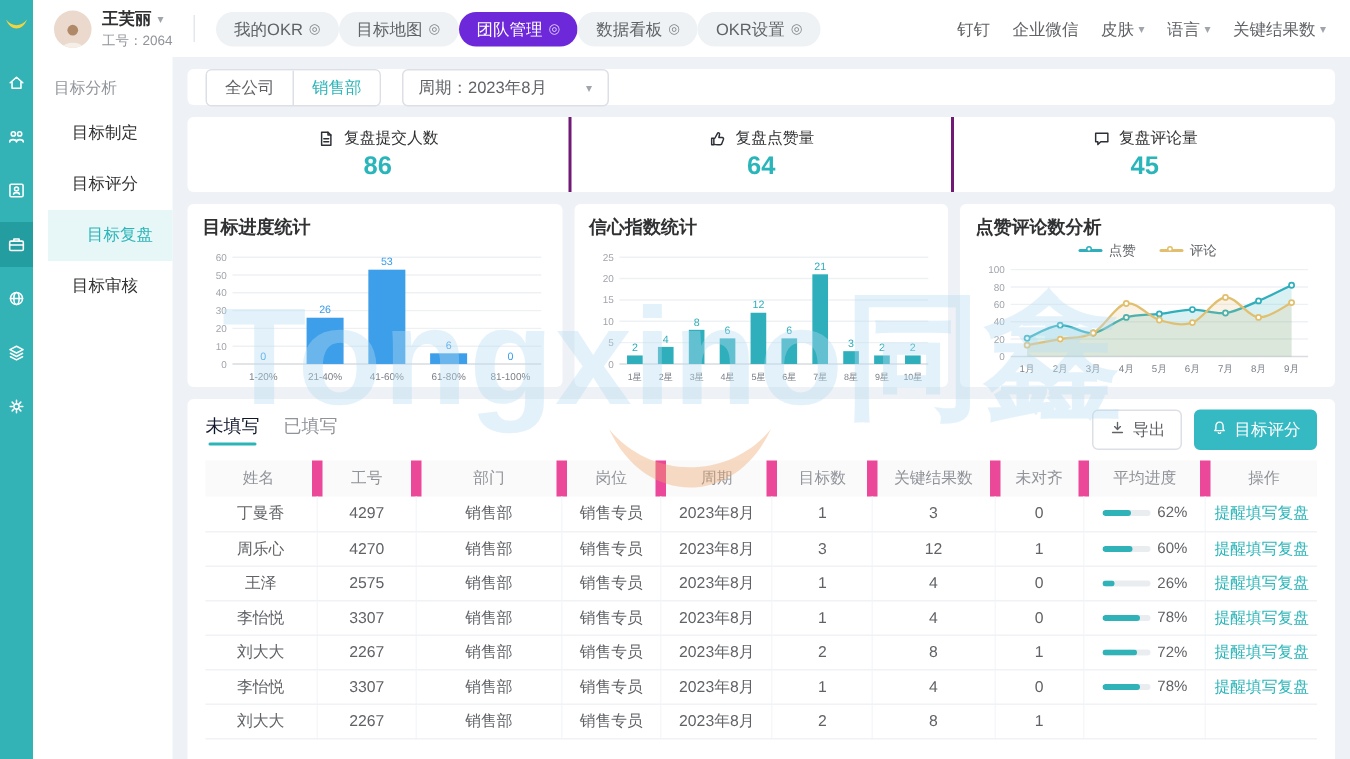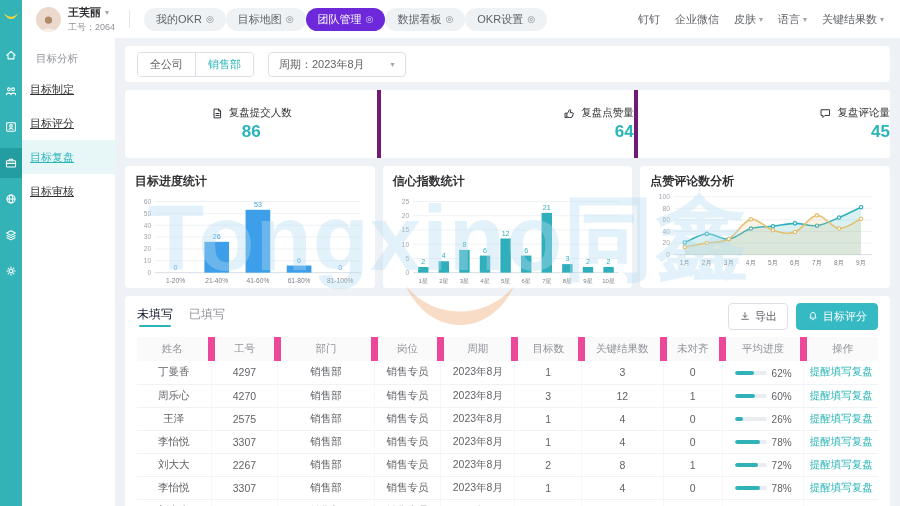--- a/index.html
+++ b/index.html
@@ -25,38 +25,38 @@
   .nav-tabs { display:flex; align-items:center; flex:1; }
   .nav-tab { display:flex; align-items:center; gap:4px; background:#eef2f5; color:#606266; border-radius:13px; padding:4px 12px; font-size:11px; cursor:pointer; white-space:nowrap; }
   .nav-tab .dot { font-size:9px; opacity:.75; line-height:1; }
   .nav-tab.active { background:#6d28d9; color:#fff; }
   .top-right { display:flex; align-items:center; gap:15px; }
   .tr-item { color:#606266; font-size:11px; cursor:pointer; display:flex; align-items:center; gap:3px; white-space:nowrap; }
 
   
   .sidebar { position:absolute; left:22px; top:38px; width:93px; bottom:0; background:#fff; z-index:10; padding-top:14px; }
   .side-title { color:#909399; font-size:10.5px; padding-left:14px; margin-bottom:6px; }
-  .side-item { height:34px; line-height:34px; padding-left:8px; font-size:11px; color:#303133; cursor:pointer;text-decoration:underline; }
-  .side-item.active { background:#e7f7f8; color:#2cb5b8; }
+  .side-item { height:34px; line-height:34px; padding-left:26px; font-size:11px; color:#303133; cursor:pointer; }
+  .side-item.active { background:#e7f7f8; color:#2cb5b8;margin-left:10px; }
 
   
   .main { position:absolute; left:115px; top:38px; right:0; bottom:-30px; padding:8px 10px 0 10px; display:flex; flex-direction:column; gap:8px; }
   .card { background:#fff; border-radius:4px; }
 
-  .filter-card { height:36px; display:flex; align-items:center; gap:14px; padding:0 12px; }
+  .filter-card { height:24px; display:flex; align-items:center; gap:14px; padding:0 12px; }
   .seg { display:flex; border:1px solid #dcdfe6; border-radius:4px; overflow:hidden; }
   .seg-btn { padding:4px 12px; font-size:11px; color:#606266; background:#fff; cursor:pointer; border-left:1px solid #dcdfe6; }
   .seg-btn:first-child { border-left:none; }
   .seg-btn.active { color:#2cb5b8; }
   .select { border:1px solid #dcdfe6; border-radius:4px; padding:4px 10px; font-size:11px; color:#606266; display:flex; align-items:center; gap:26px; cursor:pointer; }
   .sel-caret { font-size:8px; color:#a0a4ab; }
 
-  .stats-card { height:68px; display:flex; align-items:stretch; }
+  .stats-card { height:50px; display:flex; align-items:stretch; }
   .stat { flex:1; display:flex; flex-direction:column; align-items:center; justify-content:center; gap:2px; }
-  .stat + .stat { border-left:4px solid #701a75;align-items:flex-end; }
+  .stat + .stat { border-left:2px solid #701a75; }
   .stat-label { display:flex; align-items:center; gap:5px; font-size:10.5px; color:#303133; }
   .stat-label svg { width:13px; height:13px; }
   .stat-value { font-size:17px; font-weight:bold; color:#29b5b9; }
 
   .charts-row { display:flex; gap:8px; }
   .chart-card { flex:1; height:122px; padding:7px 10px 4px 10px; overflow:hidden; }
   .chart-title { font-size:12px; font-weight:bold; color:#303133; }
   .legend { display:flex; justify-content:center; gap:16px; align-items:center; height:12px; margin-top:1px; }
   .lg-item { display:flex; align-items:center; gap:4px; font-size:9px; color:#606266; }
   .lg-line { display:inline-block; width:16px; height:2px; border-radius:1px; position:relative; }
@@ -335,20 +335,34 @@
           <rect x="199.95" y="79" width="11" height="6" fill="#2fafbb"></rect>
           <text x="205.45" y="76" text-anchor="middle" font-size="7.5" fill="#2fafbb">2</text>
           <text x="205.45" y="96" text-anchor="middle" font-size="6.3" fill="#7a7f87">9星</text>
           <rect x="221.64999999999998" y="79" width="11" height="6" fill="#2fafbb"></rect>
           <text x="227.14999999999998" y="76" text-anchor="middle" font-size="7.5" fill="#2fafbb">2</text>
           <text x="227.14999999999998" y="96" text-anchor="middle" font-size="6.3" fill="#7a7f87">10星</text>
         </svg>
     </div>
     <div class="card chart-card">
       <div class="chart-title">点赞评论数分析</div>
+      <div class="legend" id="legend">
+          <span class="lg-item">
+            <span class="lg-line" style="background:#2fafbb">
+              <i style="border-color:#2fafbb"></i>
+            </span>
+            <span>点赞</span>
+          </span>
+          <span class="lg-item">
+            <span class="lg-line" style="background:#e2bf6e">
+              <i style="border-color:#e2bf6e"></i>
+            </span>
+            <span>评论</span>
+          </span>
+        </div>
       <svg class="plot" id="c2" viewBox="0 0 242 80">
           <text x="21" y="68.5" text-anchor="end" font-size="7" fill="#a0a4ab">0</text>
           <line x1="25" y1="53.8" x2="234" y2="53.8" stroke="#eef1f4" stroke-width="1"></line>
           <text x="21" y="56.3" text-anchor="end" font-size="7" fill="#a0a4ab">20</text>
           <line x1="25" y1="41.599999999999994" x2="234" y2="41.599999999999994" stroke="#eef1f4" stroke-width="1"></line>
           <text x="21" y="44.099999999999994" text-anchor="end" font-size="7" fill="#a0a4ab">40</text>
           <line x1="25" y1="29.4" x2="234" y2="29.4" stroke="#eef1f4" stroke-width="1"></line>
           <text x="21" y="31.9" text-anchor="end" font-size="7" fill="#a0a4ab">60</text>
           <line x1="25" y1="17.199999999999996" x2="234" y2="17.199999999999996" stroke="#eef1f4" stroke-width="1"></line>
           <text x="21" y="19.699999999999996" text-anchor="end" font-size="7" fill="#a0a4ab">80</text>

